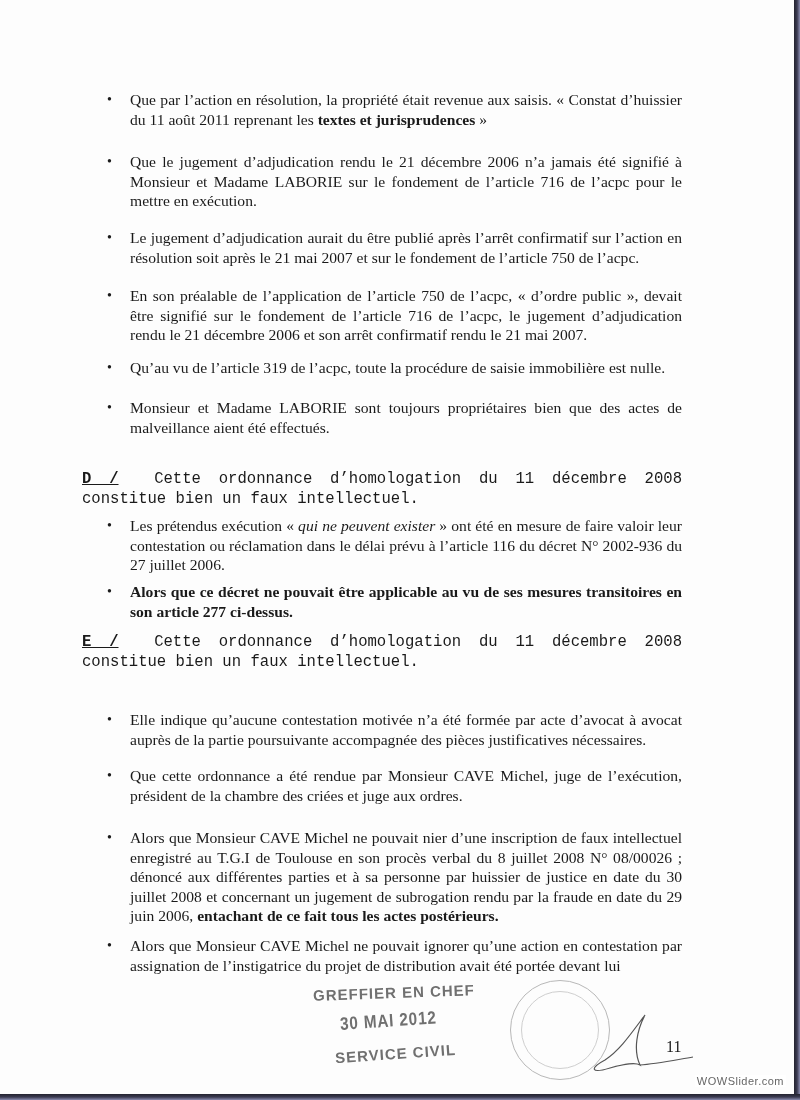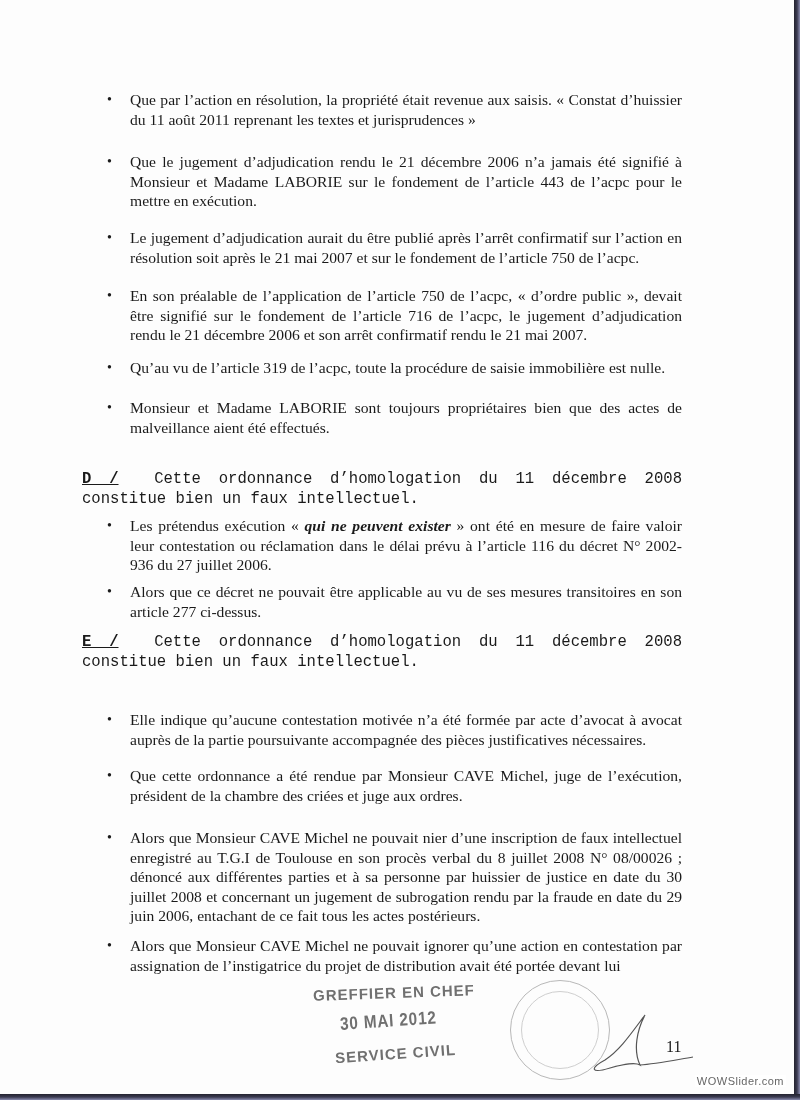--- a/index.html
+++ b/index.html
@@ -23,22 +23,22 @@
 
     .bullet {
       position: absolute; left: 0; width: 600px; padding-left: 48px; text-align: justify;
     }
     .bullet .dot {
       position: absolute; left: 25px; top: 0; font-size: 14px;
     }
     .bullet-text { display: block; }
     .heading { position: absolute; left: 0; width: 600px; text-align: justify; font-family: Liberation Mono, monospace; }
     .heading .letter { font-weight: bold; text-decoration: underline; }
-    b { font-weight: normal; }
-    i.bi { font-weight: bold; font-style: italic; }
+    b { font-weight: bold; }
+    i.bi { font-weight: normal; font-style: italic; }
 
     .stamp {
       position: absolute; font-family: "Liberation Sans", "DejaVu Sans", sans-serif;
       font-weight: bold; color: #707070; letter-spacing: 1px;
     }
     .stamp-1 { left: 313px; top: 984px; font-size: 15px; transform: rotate(-2deg); }
     .stamp-2 { left: 340px; top: 1014px; font-size: 18px; transform: rotate(-4deg) scaleX(0.85); transform-origin: left; }
     .stamp-3 { left: 335px; top: 1045px; font-size: 15px; transform: rotate(-4deg); }
 
     .seal {
@@ -62,21 +62,21 @@
 <div class="page">
   <div class="content">
 
     <div class="bullet" style="top:0px;">
       <span class="dot">•</span>
       <span class="bullet-text"><span>Que par l’action en résolution,  la propriété était revenue aux saisis. « Constat d’huissier du 11 août 2011 reprenant les </span><b>textes et jurisprudences</b><span> »</span></span>
     </div>
 
     <div class="bullet" style="top:62px;">
       <span class="dot">•</span>
-      <span class="bullet-text">Que le jugement d’adjudication rendu le 21 décembre 2006 n’a jamais été signifié à Monsieur et Madame LABORIE sur le fondement de l’article 443 de l’acpc pour le mettre en exécution.</span>
+      <span class="bullet-text">Que le jugement d’adjudication rendu le 21 décembre 2006 n’a jamais été signifié à Monsieur et Madame LABORIE sur le fondement de l’article 716 de l’acpc pour le mettre en exécution.</span>
     </div>
 
     <div class="bullet" style="top:138px;">
       <span class="dot">•</span>
       <span class="bullet-text">Le jugement d’adjudication aurait du être publié après l’arrêt confirmatif sur l’action en résolution soit après le 21 mai 2007 et sur le fondement de l’article 750 de l’acpc.</span>
     </div>
 
     <div class="bullet" style="top:196px;">
       <span class="dot">•</span>
       <span class="bullet-text">En son préalable de l’application de l’article 750 de l’acpc, « d’ordre public », devait être signifié sur le fondement de l’article 716 de l’acpc, le jugement d’adjudication rendu le 21 décembre 2006 et son arrêt confirmatif rendu le 21 mai 2007.</span>

